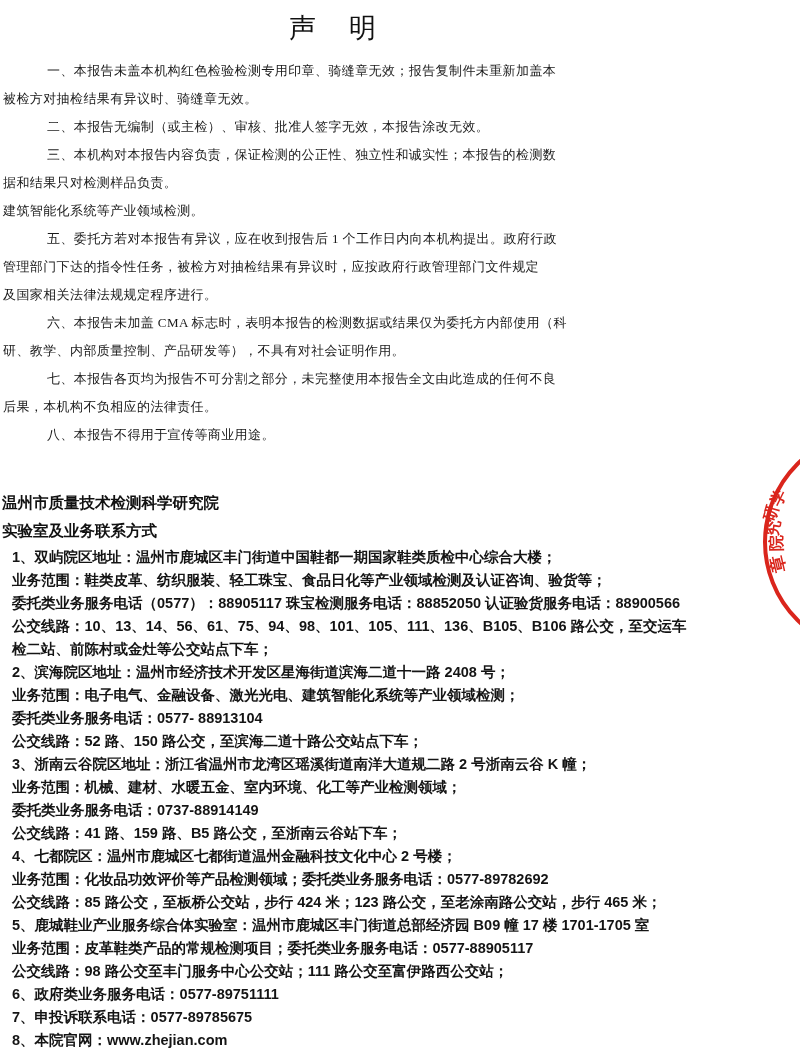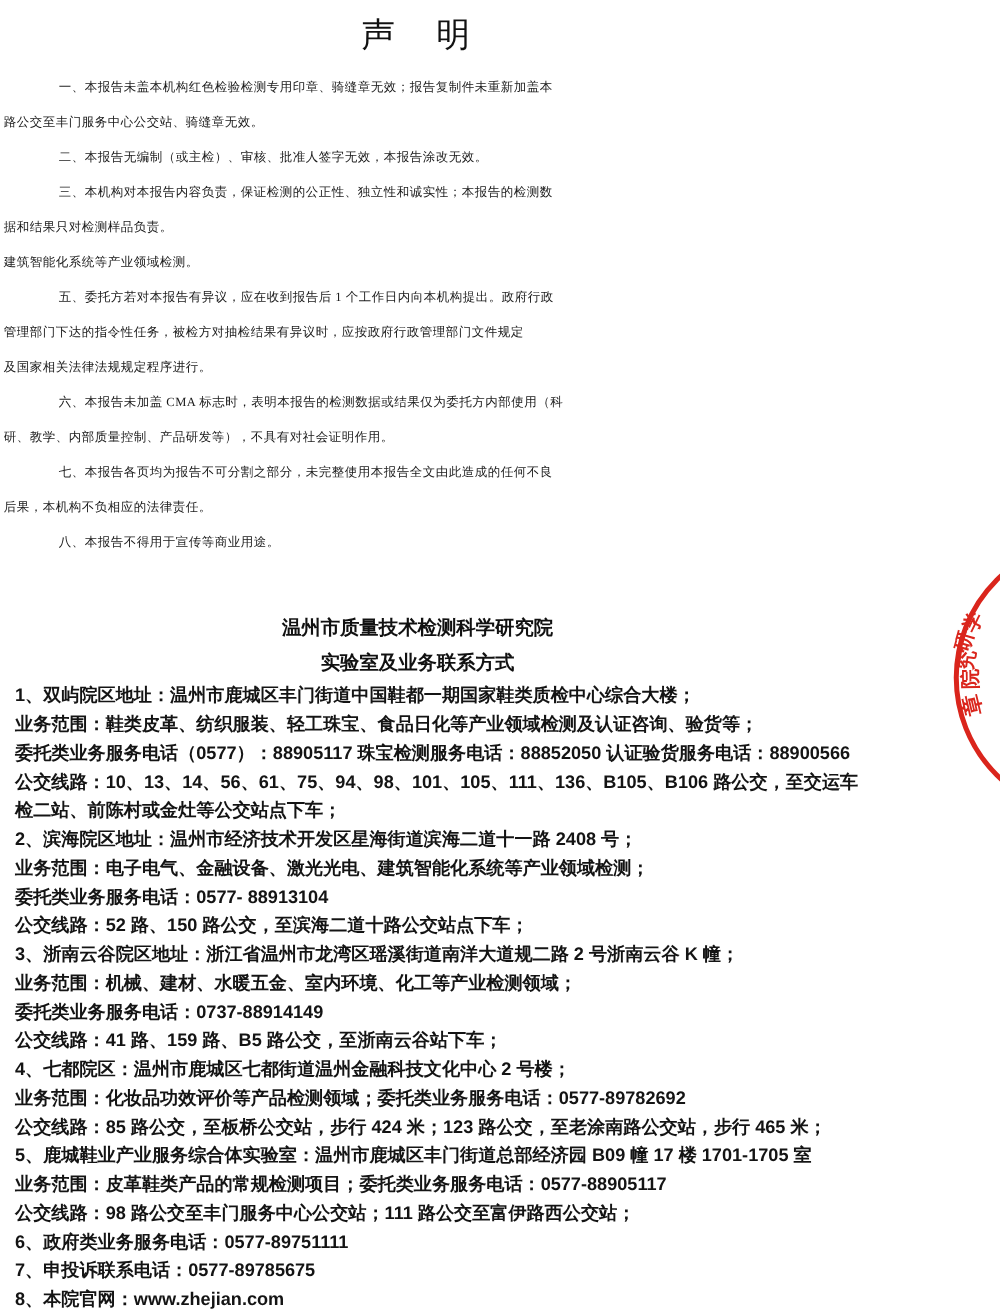--- a/index.html
+++ b/index.html
@@ -16,28 +16,28 @@
   .title{
     position:absolute;top:12px;left:2px;width:664px;
     margin:0;text-align:center;
     font-family:"Liberation Sans","DejaVu Sans",sans-serif;
     font-weight:400;font-size:27px;line-height:32px;
     letter-spacing:3px;color:#111;
   }
 
   .statement{
     position:absolute;top:57px;left:3px;width:700px;
-    font-size:10px;letter-spacing:0.4px;color:#1a1a1a;
+    font-size:13px;letter-spacing:0.4px;color:#1a1a1a;
   }
   .s-line{height:28px;line-height:28px;white-space:nowrap;}
   .s-line.indent{padding-left:44px;}
 
   .org-head{
     position:absolute;top:489px;left:2px;width:664px;
-    text-align:center;
+    text-align:left;
     font-family:"Liberation Sans","DejaVu Sans",sans-serif;
     font-weight:700;font-size:15.5px;color:#111;
   }
   .org-head div{height:28px;line-height:28px;}
 
   .contacts{
     position:absolute;top:546px;left:12px;width:786px;
     font-family:"Liberation Sans","DejaVu Sans",sans-serif;
     font-weight:700;font-size:14.5px;color:#141414;
   }
@@ -57,21 +57,21 @@
 </style>
 </head>
 <body>
 
 <div class="page">
 
   <h1 class="title">声　明</h1>
 
   <div class="statement" id="statement">
       <div class="s-line indent">一、本报告未盖本机构红色检验检测专用印章、骑缝章无效；报告复制件未重新加盖本</div>
-      <div class="s-line">路公交至丰门服务中心公交站、骑缝章无效。</div>
+      <div class="s-line">被检方对抽检结果有异议时、骑缝章无效。</div>
       <div class="s-line indent">二、本报告无编制（或主检）、审核、批准人签字无效，本报告涂改无效。</div>
       <div class="s-line indent">三、本机构对本报告内容负责，保证检测的公正性、独立性和诚实性；本报告的检测数</div>
       <div class="s-line">据和结果只对检测样品负责。</div>
       <div class="s-line">建筑智能化系统等产业领域检测。</div>
       <div class="s-line indent">五、委托方若对本报告有异议，应在收到报告后 1 个工作日内向本机构提出。政府行政</div>
       <div class="s-line">管理部门下达的指令性任务，被检方对抽检结果有异议时，应按政府行政管理部门文件规定</div>
       <div class="s-line">及国家相关法律法规规定程序进行。</div>
       <div class="s-line indent">六、本报告未加盖 CMA 标志时，表明本报告的检测数据或结果仅为委托方内部使用（科</div>
       <div class="s-line">研、教学、内部质量控制、产品研发等），不具有对社会证明作用。</div>
       <div class="s-line indent">七、本报告各页均为报告不可分割之部分，未完整使用本报告全文由此造成的任何不良</div>

